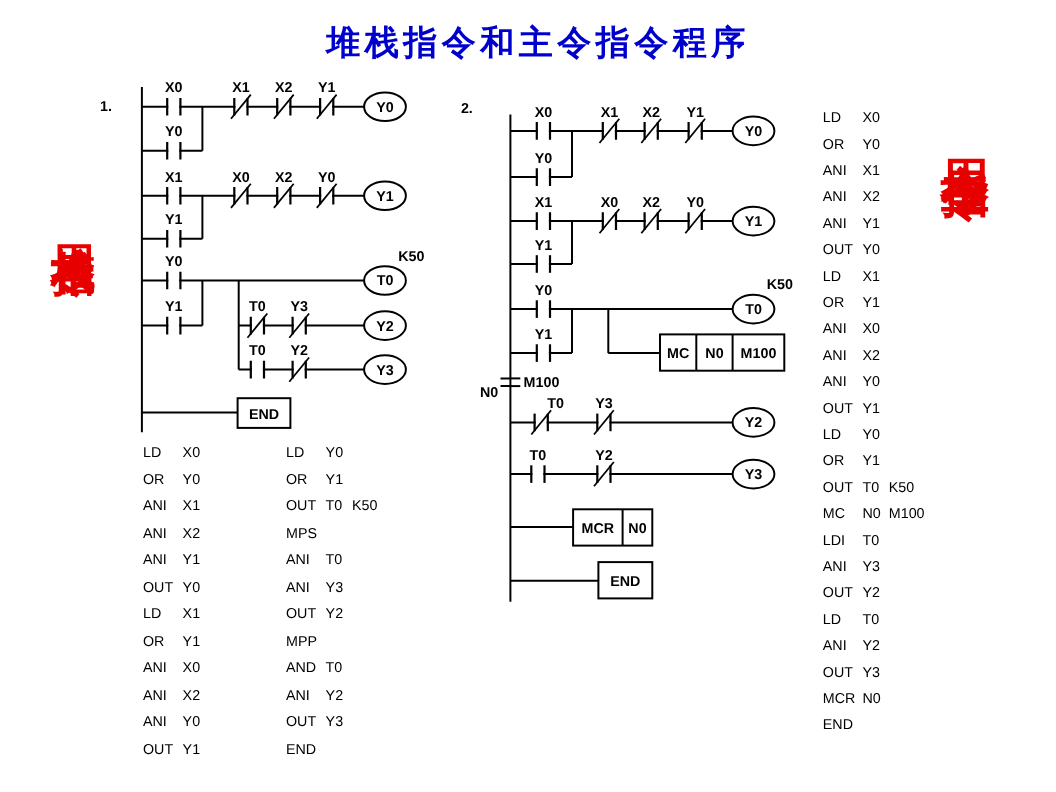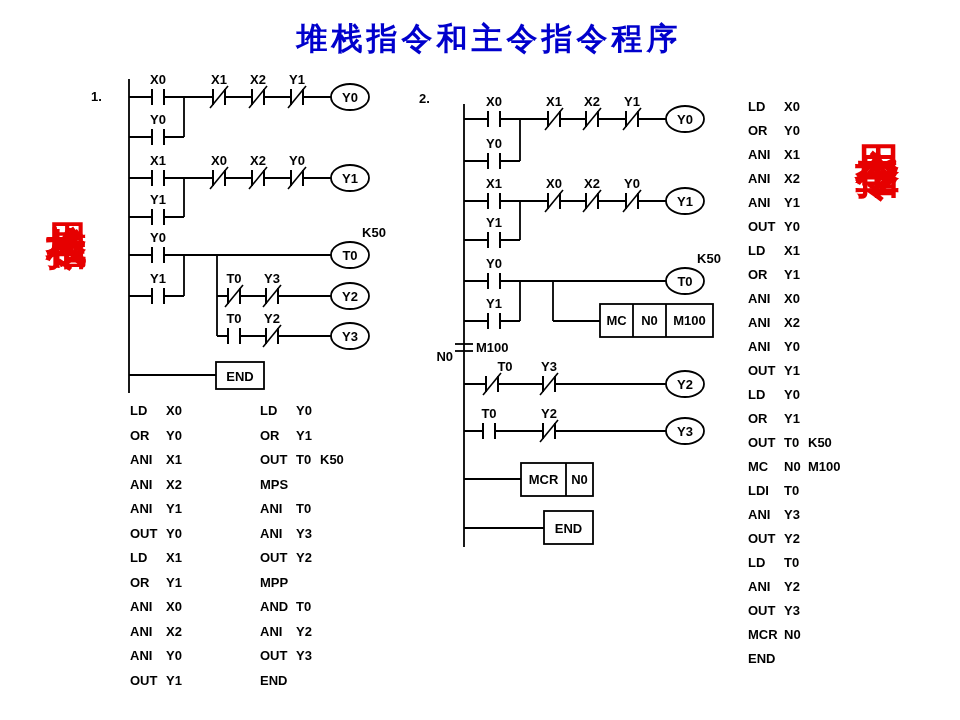--- a/index.html
+++ b/index.html
@@ -9,21 +9,21 @@
          font-family:"Liberation Serif","DejaVu Serif",serif;font-weight:bold;
          font-size:31px;line-height:34px;letter-spacing:4px;}
   .vtext{position:absolute;writing-mode:vertical-rl;text-orientation:upright;
          font-family:"Liberation Serif","DejaVu Serif",serif;font-weight:bold;line-height:1;}
   .v-left{left:46px;top:191px;font-size:40px;letter-spacing:2px;}
   .v-right{left:855px;top:110px;font-size:44px;letter-spacing:3px;}
   svg.ladder{position:absolute;}
   #ladder1{left:80px;top:58px;}
   #ladder2{left:415px;top:75px;}
   .lbl{font-family:"Liberation Sans",sans-serif;font-weight:bold;font-size:13px;fill:#000;}
-  .ilist{position:absolute;font-weight:bold;font-size:13px;color:#000;}
+  .ilist{position:absolute;font-weight:normal;font-size:13px;color:#000;}
   #list1a{left:130px;top:399px;}
   #list1b{left:260px;top:399px;}
   #list2{left:748px;top:95px;}
   #list1a .irow,#list1b .irow{height:24.5px;line-height:24.5px;white-space:nowrap;}
   #list2 .irow{height:24px;line-height:24px;white-space:nowrap;}
   .mn{display:inline-block;width:36px;}
   .op{display:inline-block;width:24px;}
 </style>
 </head>
 <body>

